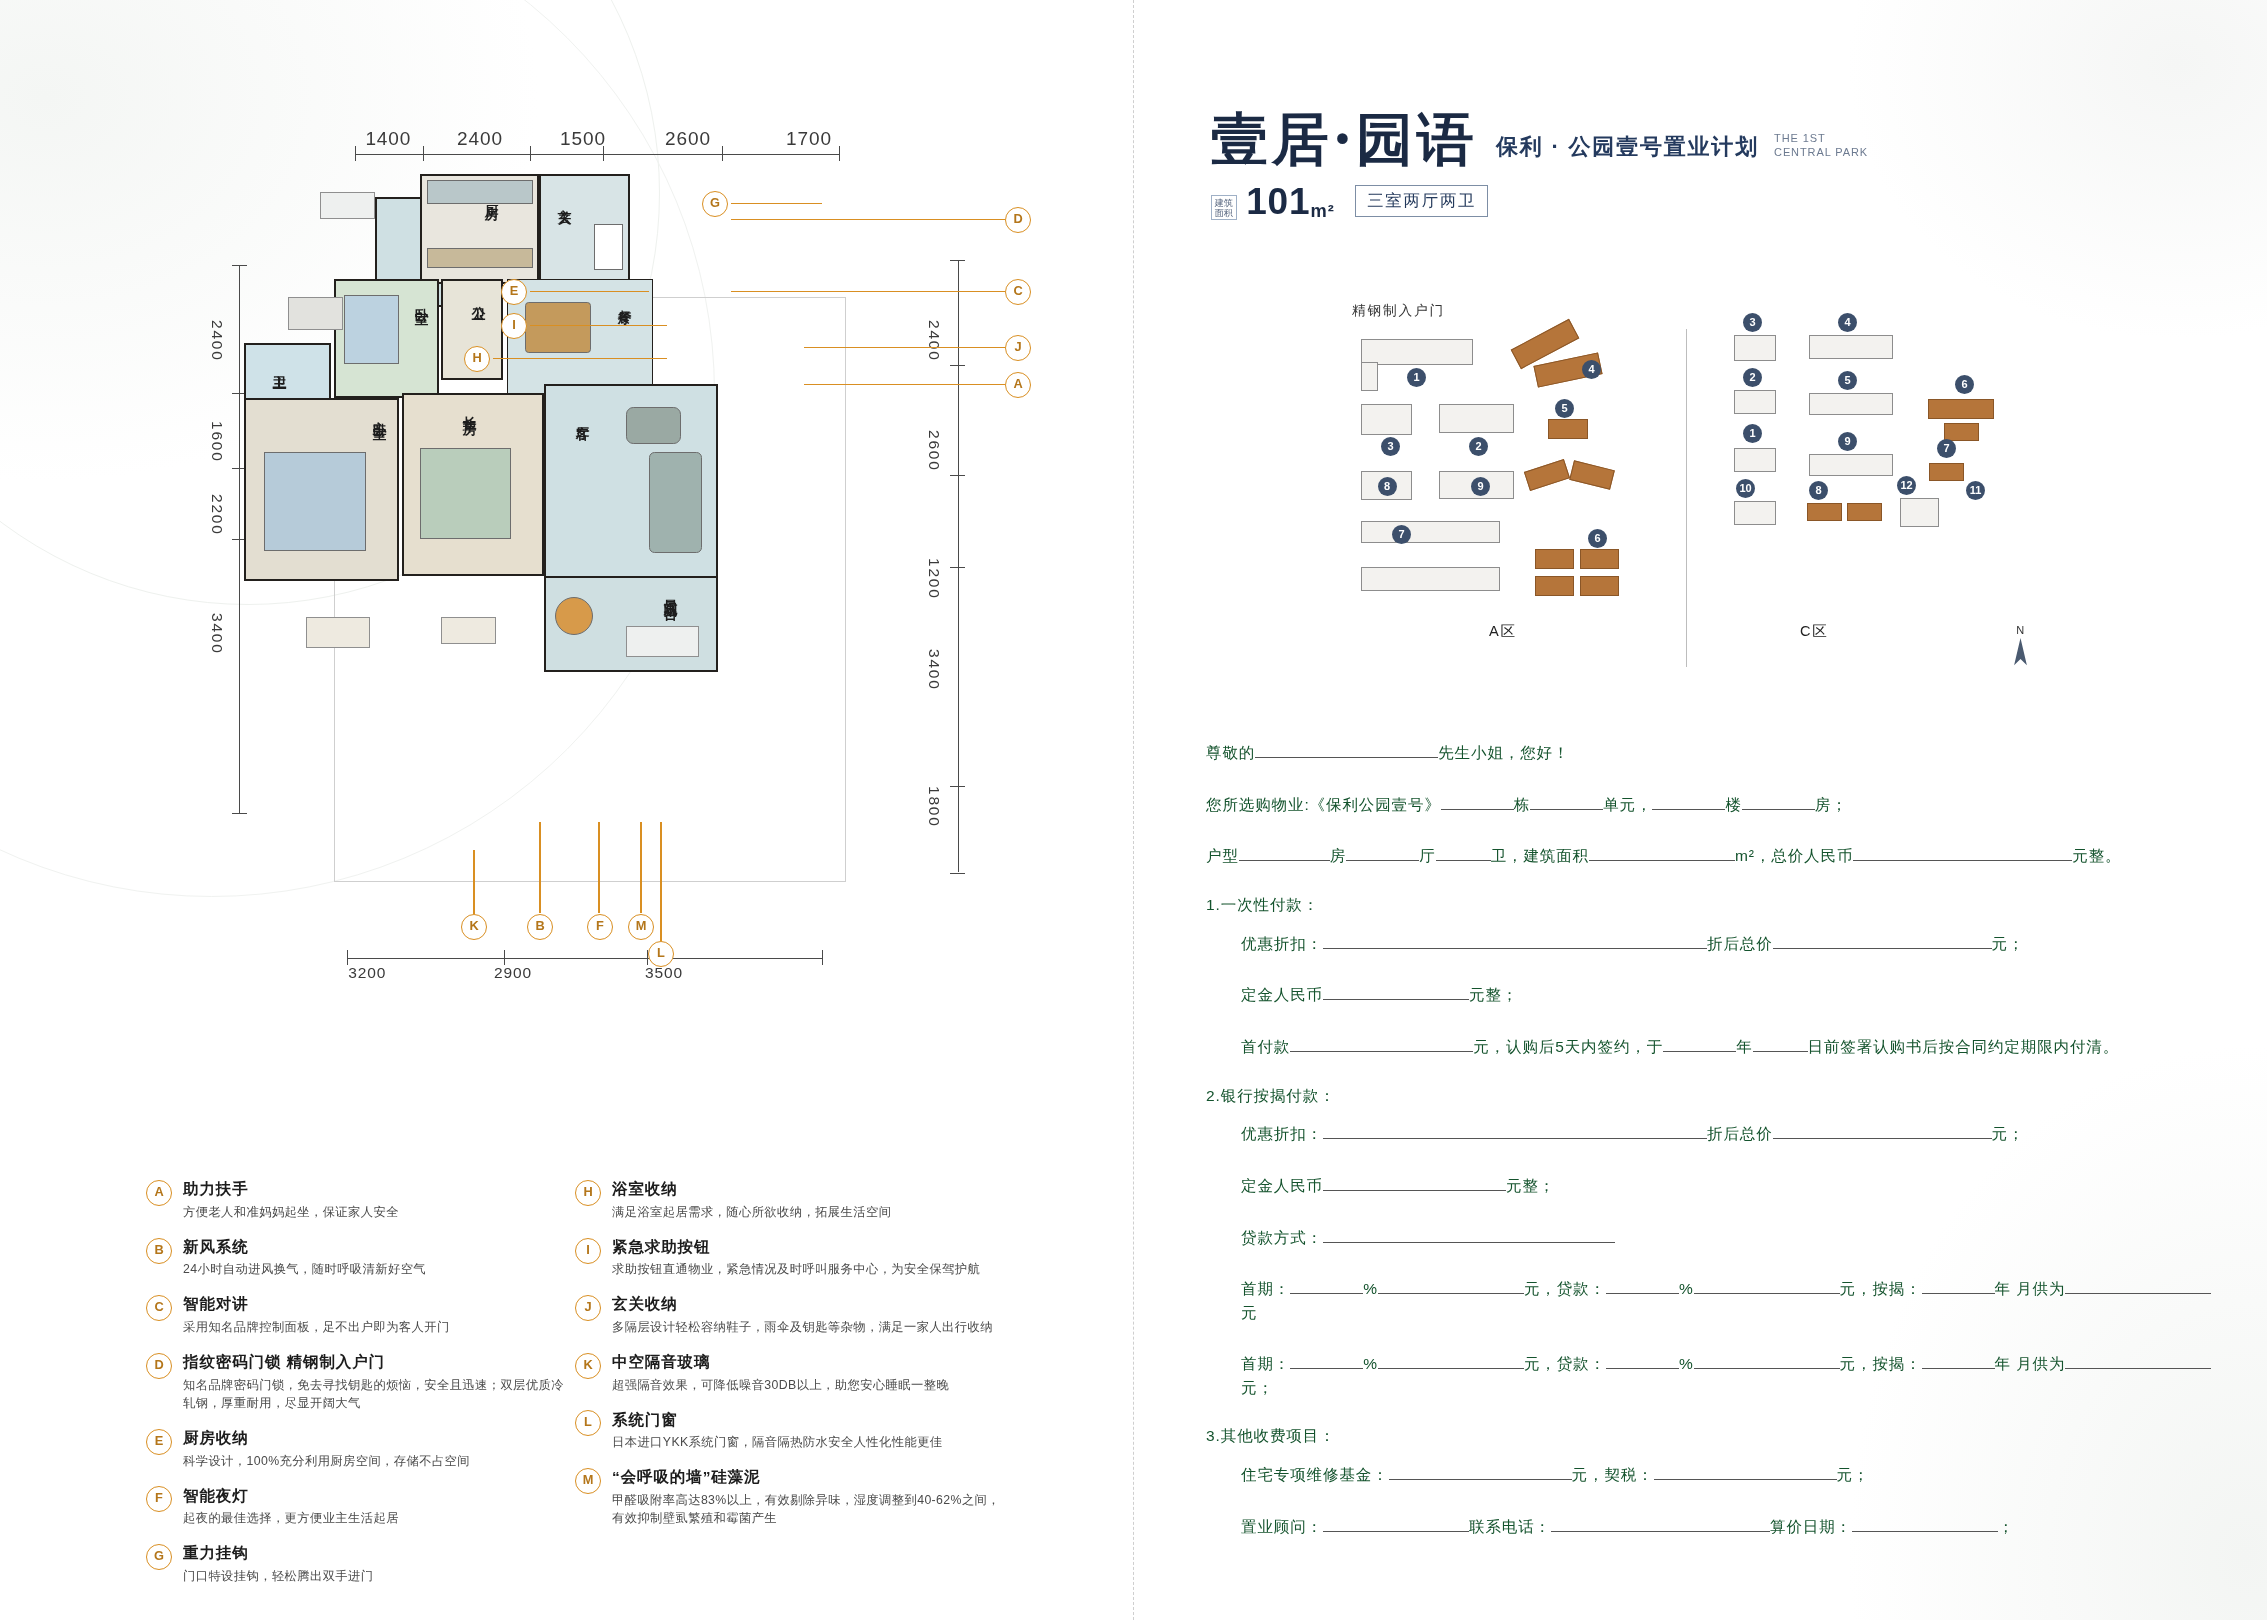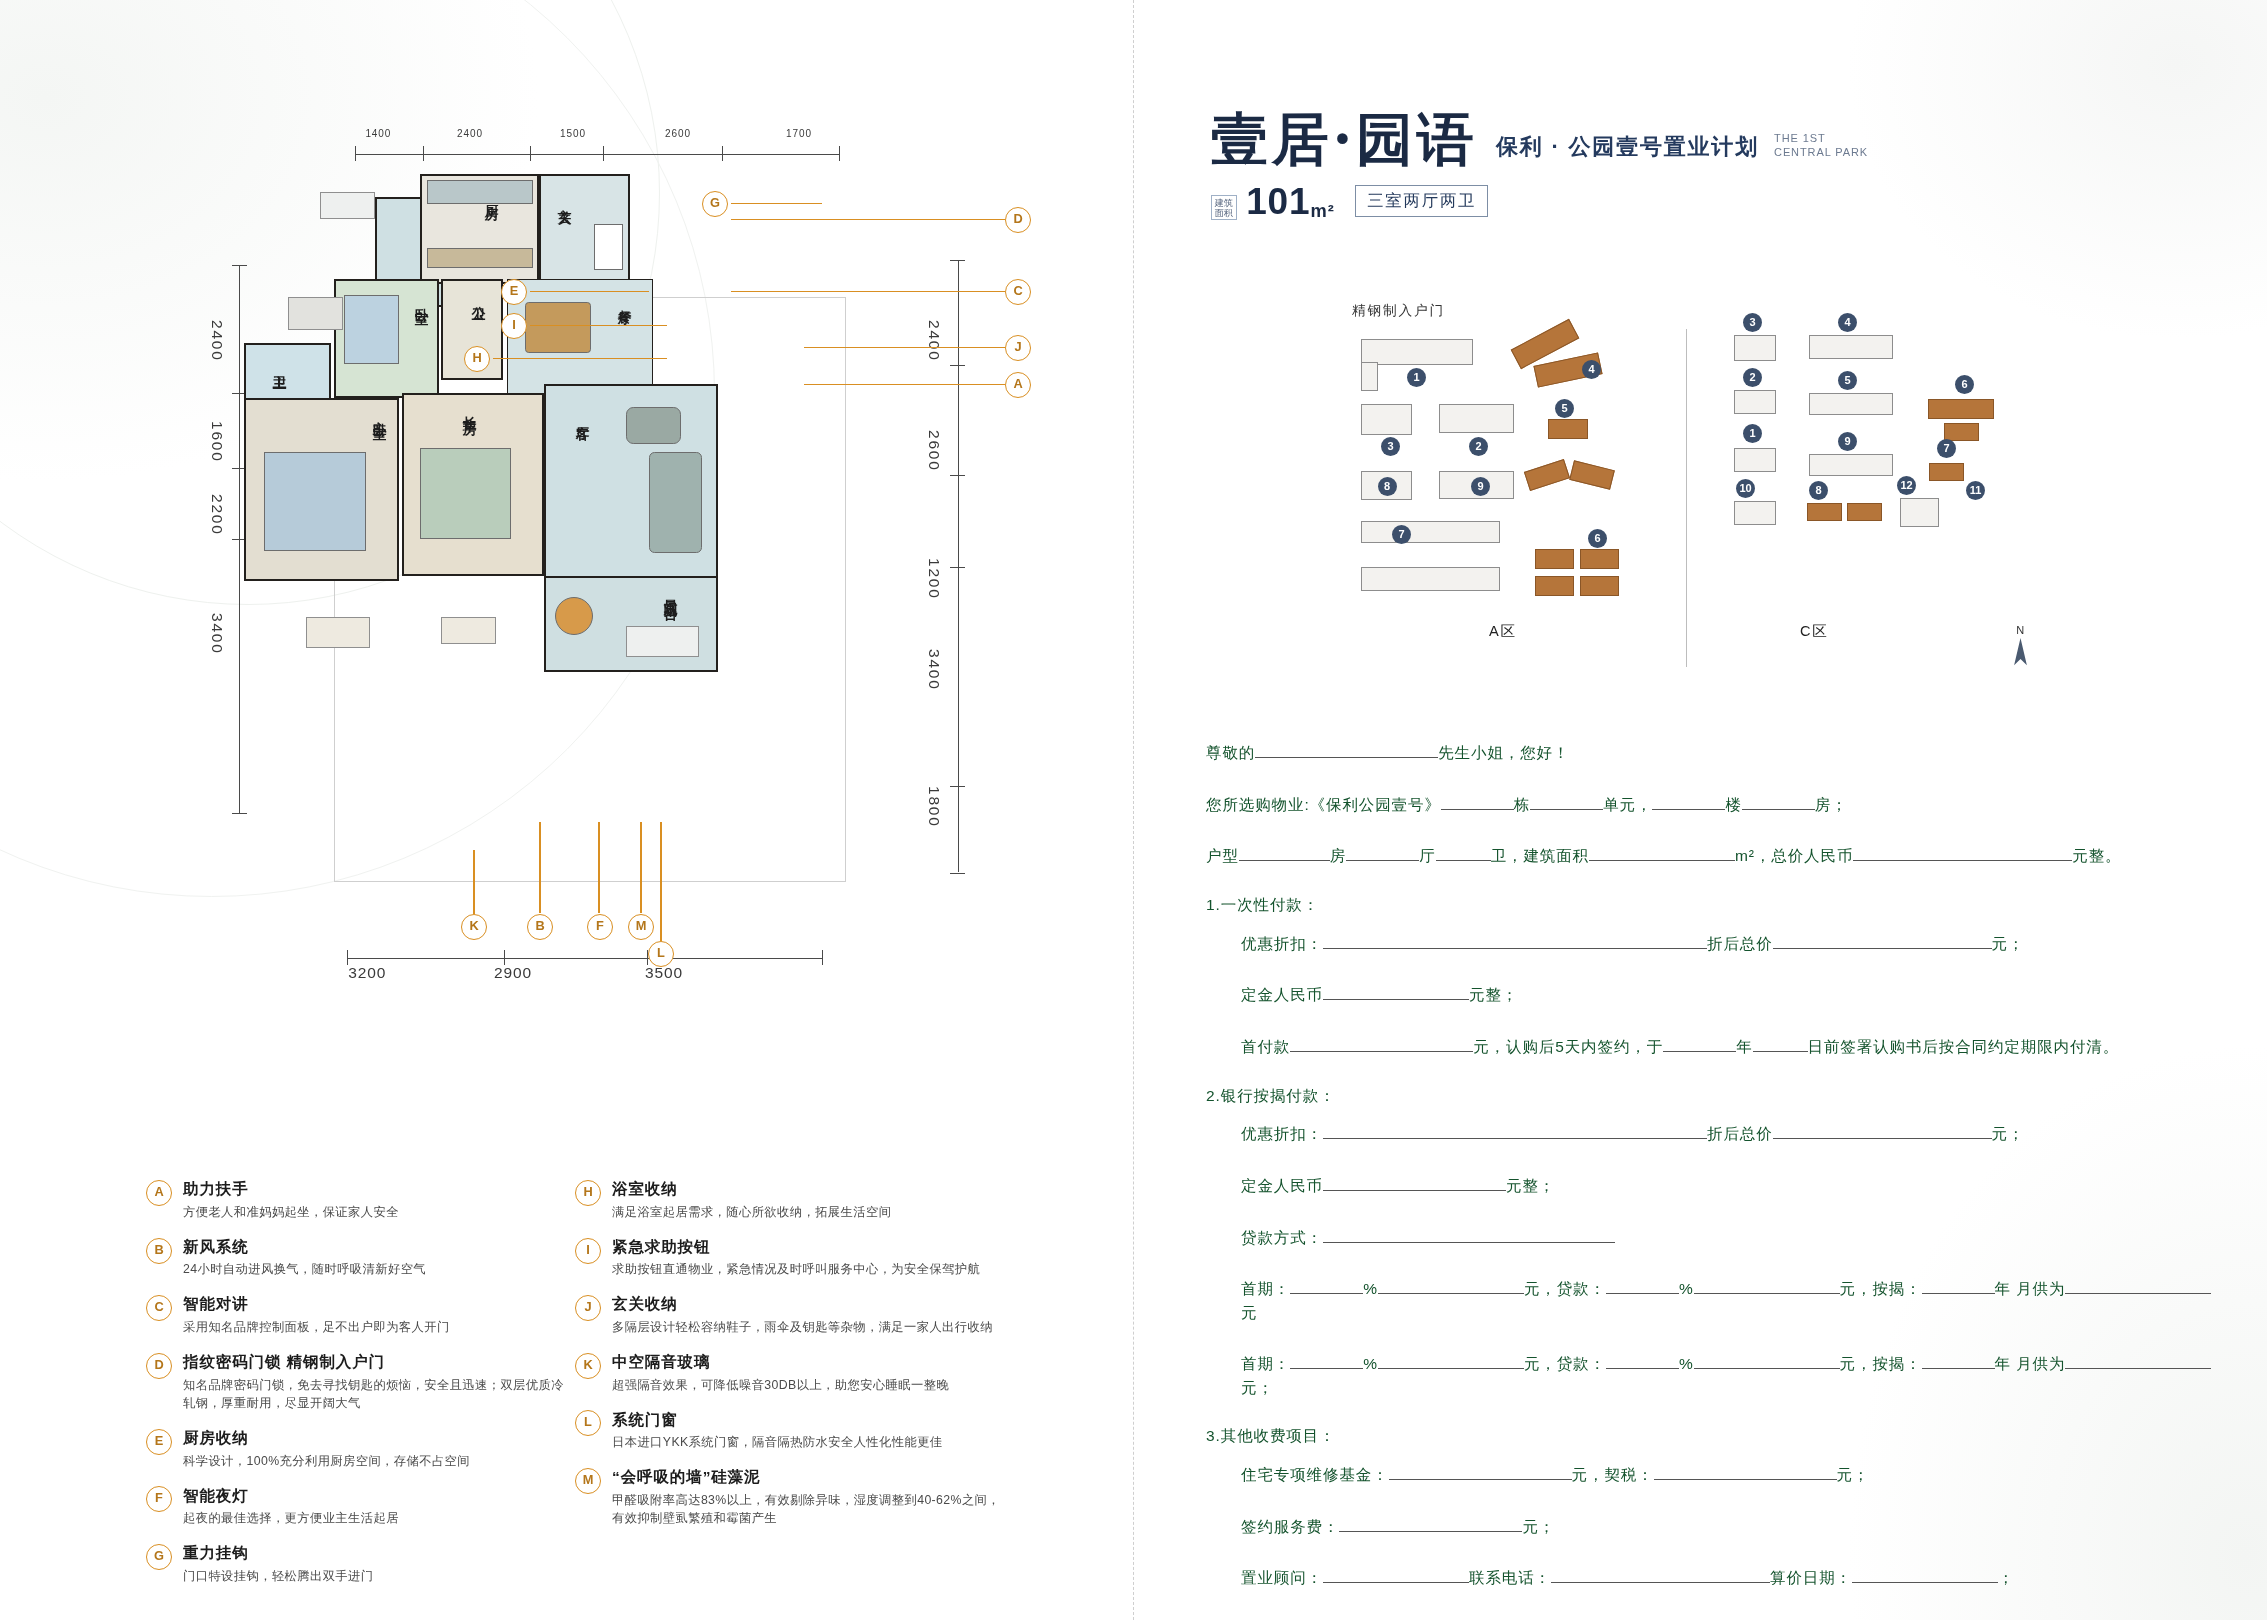--- a/index.html
+++ b/index.html
@@ -30,21 +30,21 @@
   .divider{
     position:absolute;left:1133px;top:0;bottom:0;width:0;
     border-left:1.8px dashed #cfcfcf;
   }
 
   
   .left{position:absolute;left:0;top:0;width:1133px;height:1620px;}
 
   
   .dim-top{position:absolute;left:338px;top:128px;width:475px;height:27.4px;}
-  .dim-top span{position:absolute;font-size:10px;color:#3a3a3a;letter-spacing:0.9px;}
+  .dim-top span{position:absolute;font-size:19px;color:#3a3a3a;letter-spacing:0.9px;}
   .dim-bottom{position:absolute;left:330px;top:964px;width:457px;height:27.4px;}
   .dim-bottom span{position:absolute;font-size:15.5px;color:#3a3a3a;letter-spacing:0.9px;}
   .dim-left{position:absolute;left:208px;top:311px;width:37px;height:484px;}
   .dim-left span{position:absolute;font-size:15.5px;color:#3a3a3a;writing-mode:vertical-rl;text-orientation:mixed;letter-spacing:1.8px;}
   .dim-right{position:absolute;left:925px;top:311px;width:37px;height:512px;}
   .dim-right span{position:absolute;font-size:15.5px;color:#3a3a3a;writing-mode:vertical-rl;text-orientation:mixed;letter-spacing:1.8px;}
 
   .tick-line{position:absolute;background:#4a4a4a;}
 
   
@@ -480,23 +480,20 @@
       <div class="line indent">
         <span>首期：</span><span class="u w80"></span><span>%</span><span class="u w160"></span><span>元，贷款：</span><span class="u w80"></span><span>%</span><span class="u w160"></span><span>元，按揭：</span><span class="u w80"></span><span>年 月供为</span><span class="u w160"></span><span>元；</span>
       </div>
 
       <div class="sect">3.其他收费项目：</div>
 
       <div class="line indent">
         <span>住宅专项维修基金：</span><span class="u w200"></span><span>元，契税：</span><span class="u w200"></span><span>元；</span>
       </div>
 
-      <div class="line indent">
-        <span>签约服务费：</span><span class="u w200"></span><span>元；</span>
-      </div>
 
       <div class="line indent">
         <span>置业顾问：</span><span class="u w160"></span><span>联系电话：</span><span class="u w240"></span><span>算价日期：</span><span class="u w160"></span><span>；</span>
       </div>
     </div>
   </div>
 </div>
 
 
 </body></html>

